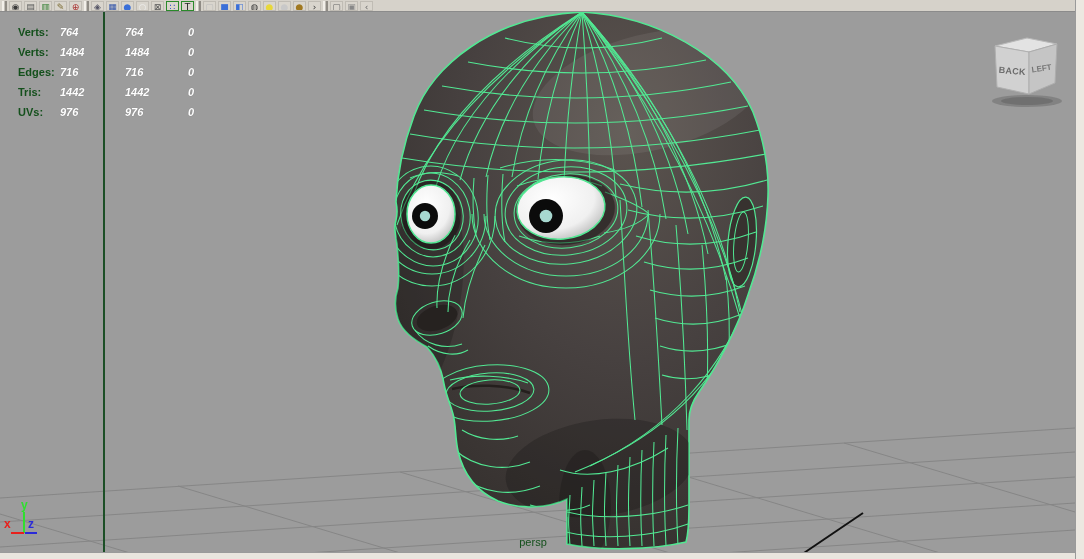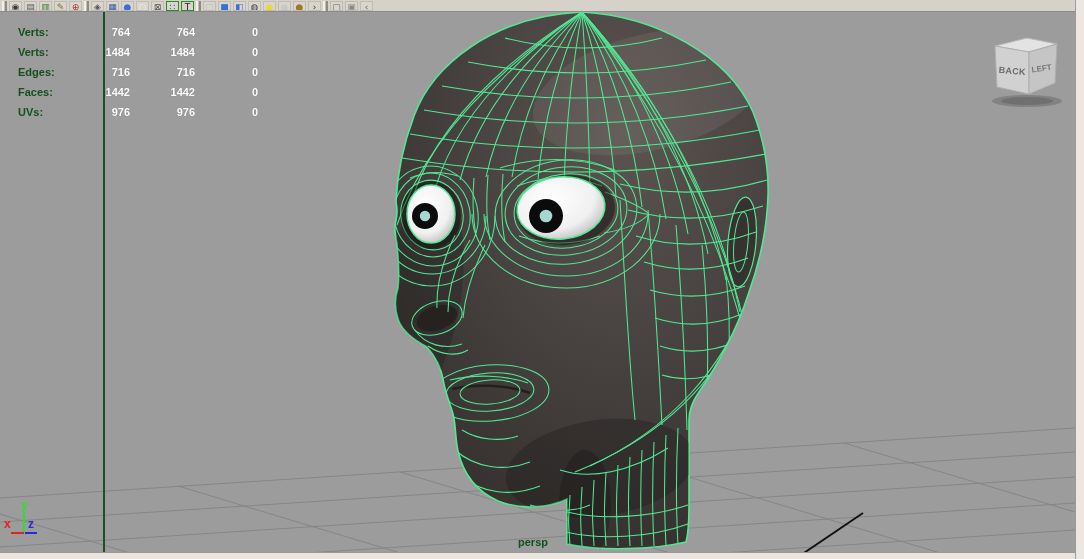--- a/index.html
+++ b/index.html
@@ -18,27 +18,27 @@
     border-left:1px solid #9a9a9a;box-sizing:border-box;z-index:40;}
   #bottom-strip{left:0;top:552px;width:1075px;height:7px;background:#e9e5de;
     border-top:1px solid #9a9a9a;box-sizing:border-box;z-index:40;}
   
   #scene{left:0;top:0;width:1084px;height:559px;z-index:1;}
   #panel-border{left:103px;top:11px;width:2px;height:541px;background:#1c4f26;z-index:10;}
   
   #hud{left:0;top:11px;width:280px;height:100px;z-index:20;font-size:11px;font-weight:bold;}
   .hud-row{position:absolute;left:0;width:280px;height:14px;}
   .hud-label{position:absolute;left:12px;color:#14501c;margin-left:6px;}
-  .hud-v{position:absolute;text-align:right;color:#ffffff;text-shadow:0 0 1px rgba(0,0,0,.25);}
+  .hud-v{position:absolute;color:#ffffff;text-shadow:0 0 1px rgba(0,0,0,.25);font-style:italic;}
   .hud-v.c1{left:60px;width:70px;}
   .hud-v.c2{left:125px;width:70px;}
   .hud-v.c3{left:188px;width:70px;}
   
   #persp-label{left:533px;top:536px;transform:translateX(-50%);color:#14501c;
-    font-size:11px;font-weight:bold;z-index:20;}
+    font-size:11px;font-weight:normal;z-index:20;}
   #view-cube{left:983px;top:30px;width:94px;height:82px;z-index:20;cursor:pointer;}
   #axis-gizmo{left:0px;top:495px;width:52px;height:48px;z-index:20;}
 </style>
 </head>
 <body>
 
 <svg id="scene" class="abs" viewBox="0 0 1084 559">
     <defs>
       <radialGradient id="headGrad" cx="0.62" cy="0.22" r="0.95">
         <stop offset="0" stop-color="#5b544f"></stop>
@@ -222,21 +222,21 @@
     <span class="hud-v c2">1484</span>
     <span class="hud-v c3">0</span>
   </div>
   <div class="hud-row" style="top:55px">
     <span class="hud-label">Edges:</span>
     <span class="hud-v c1">716</span>
     <span class="hud-v c2">716</span>
     <span class="hud-v c3">0</span>
   </div>
   <div class="hud-row" style="top:75px">
-    <span class="hud-label">Faces:</span>
+    <span class="hud-label">Tris:</span>
     <span class="hud-v c1">1442</span>
     <span class="hud-v c2">1442</span>
     <span class="hud-v c3">0</span>
   </div>
   <div class="hud-row" style="top:95px">
     <span class="hud-label">UVs:</span>
     <span class="hud-v c1">976</span>
     <span class="hud-v c2">976</span>
     <span class="hud-v c3">0</span>
   </div>

